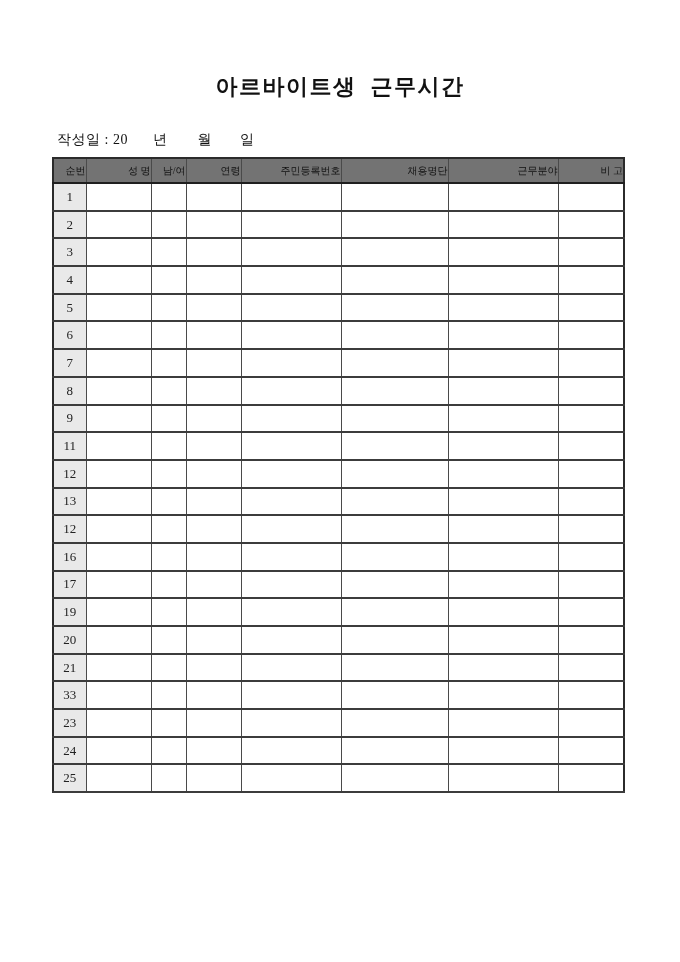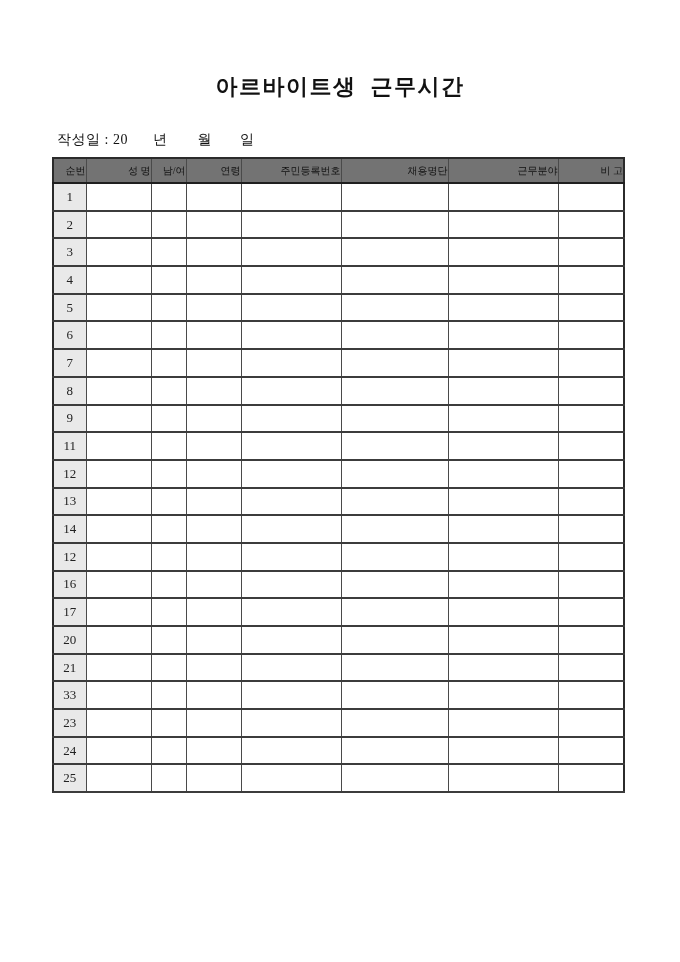--- a/index.html
+++ b/index.html
@@ -238,30 +238,20 @@
           <td class="row-num">13</td>
           <td></td>
           <td></td>
           <td></td>
           <td></td>
           <td></td>
           <td></td>
           <td></td>
         </tr>
         <tr>
-          <td class="row-num">14</td>
-          <td></td>
-          <td></td>
-          <td></td>
-          <td></td>
-          <td></td>
-          <td></td>
-          <td></td>
-        </tr>
-        <tr>
           <td class="row-num">12</td>
           <td></td>
           <td></td>
           <td></td>
           <td></td>
           <td></td>
           <td></td>
           <td></td>
         </tr>
         <tr>
@@ -269,20 +259,30 @@
           <td></td>
           <td></td>
           <td></td>
           <td></td>
           <td></td>
           <td></td>
           <td></td>
         </tr>
         <tr>
           <td class="row-num">17</td>
+          <td></td>
+          <td></td>
+          <td></td>
+          <td></td>
+          <td></td>
+          <td></td>
+          <td></td>
+        </tr>
+        <tr>
+          <td class="row-num">19</td>
           <td></td>
           <td></td>
           <td></td>
           <td></td>
           <td></td>
           <td></td>
           <td></td>
         </tr>
         <tr>
           <td class="row-num">20</td>

